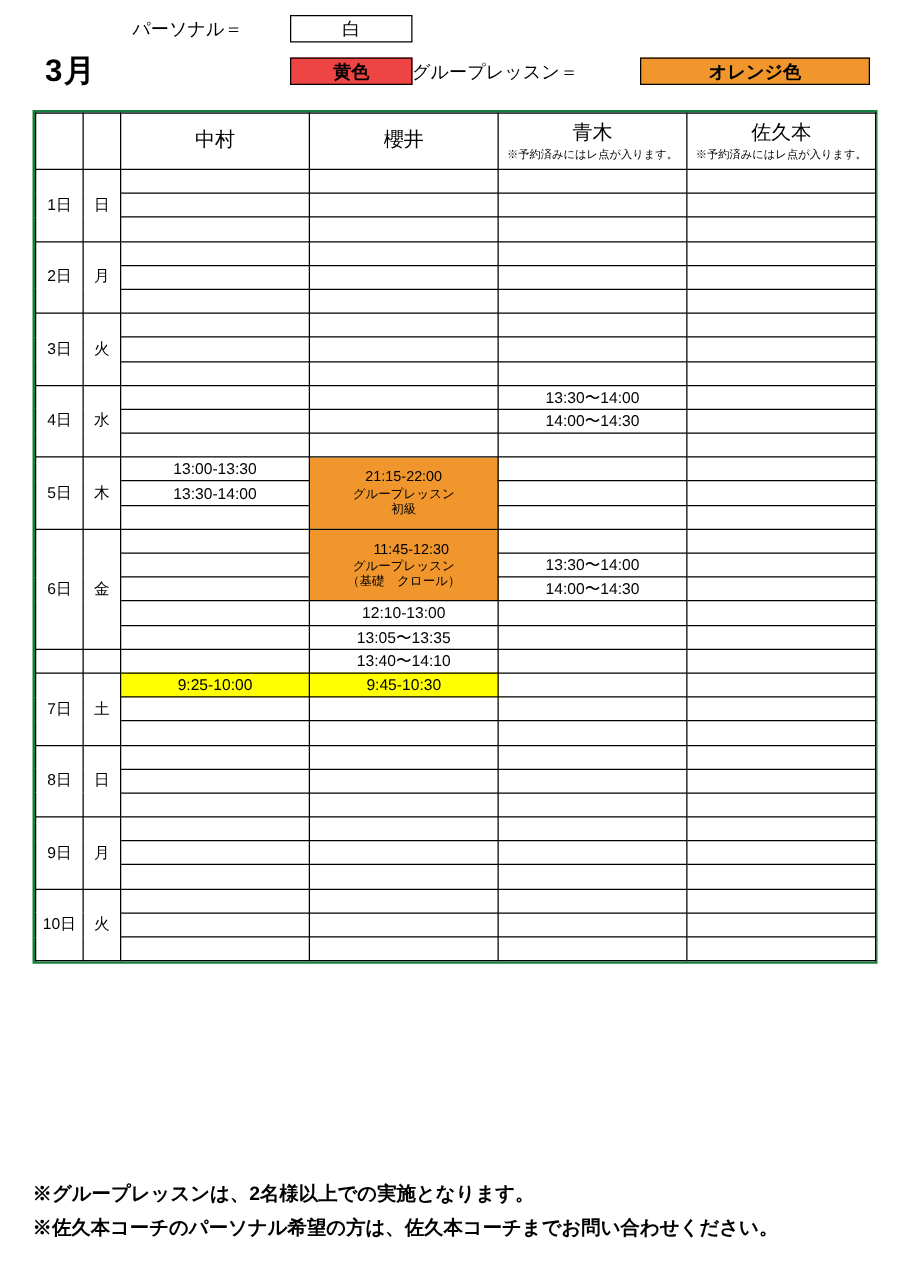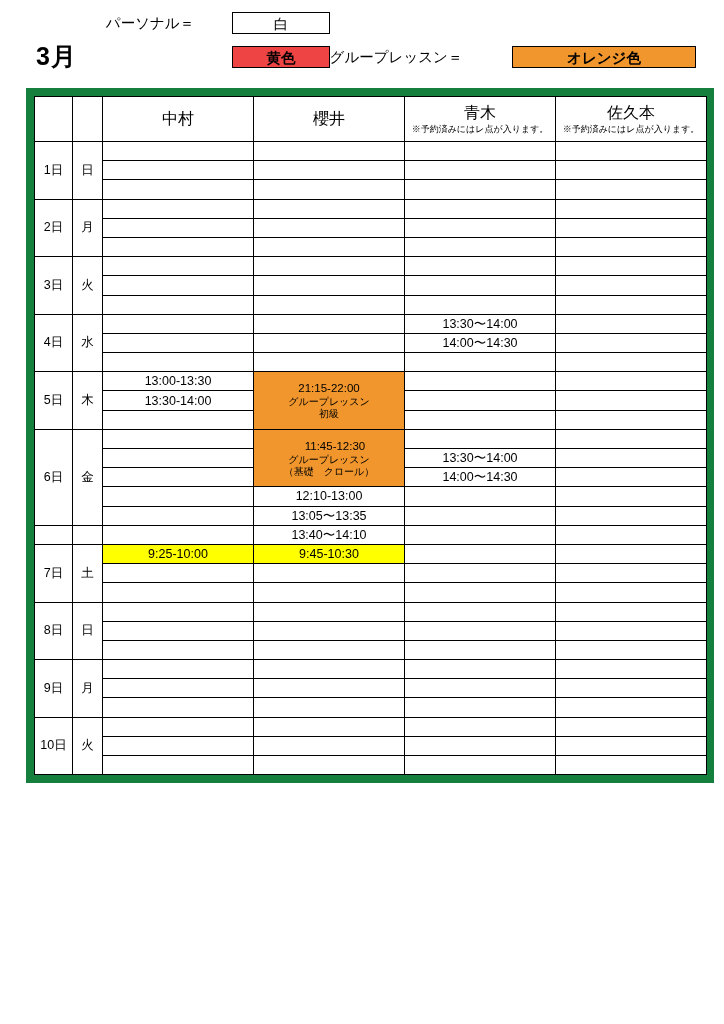--- a/index.html
+++ b/index.html
@@ -113,21 +113,21 @@
   }
   td.thick-top { border-top: 2px solid #000000; }
   td.thick-bottom { border-bottom: 2px solid #000000; }
 
   
   .tbl-wrap {
     position: absolute;
     left: 26px;
     top: 88px;
     width: 672px;
-    border: 8px solid #15803d;
+    border: 2px solid #15803d;
     box-sizing: content-box;
   }
   .tbl-wrap table.sched {
     position: static;
     left: auto;
     top: auto;
     width: 672px;
   }
 
   .hl-yellow { background: #ffff00 !important; }
@@ -437,14 +437,18 @@
         <tr>
           <td class="slot thick-bottom"></td>
           <td class="slot thick-bottom"></td>
           <td class="slot thick-bottom"></td>
           <td class="slot thick-bottom"></td>
         </tr>
       </tbody>
     </table>
   </div>
 
+  <div class="notes">
+    <div class="note-line">※グループレッスンは、2名様以上での実施となります。</div>
+    <div class="note-line">※佐久本コーチのパーソナル希望の方は、佐久本コーチまでお問い合わせください。</div>
+  </div>
 
 </div>
 
 </body></html>

